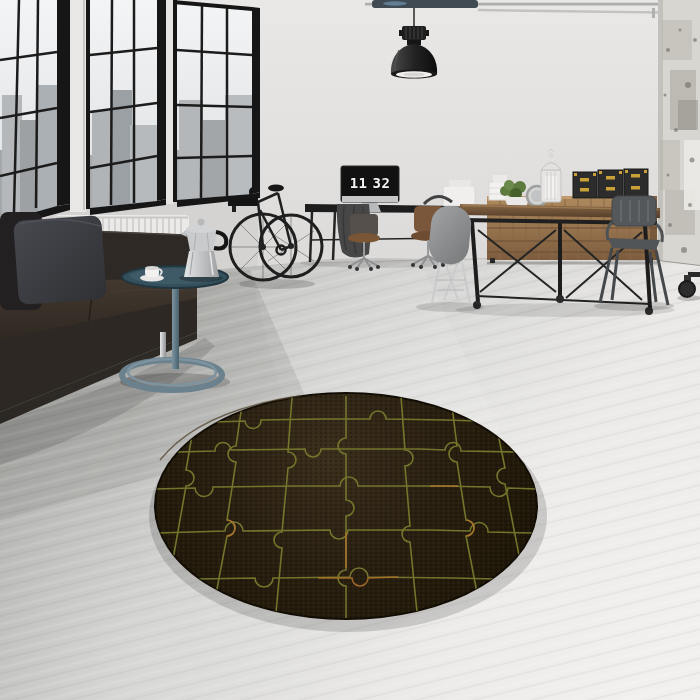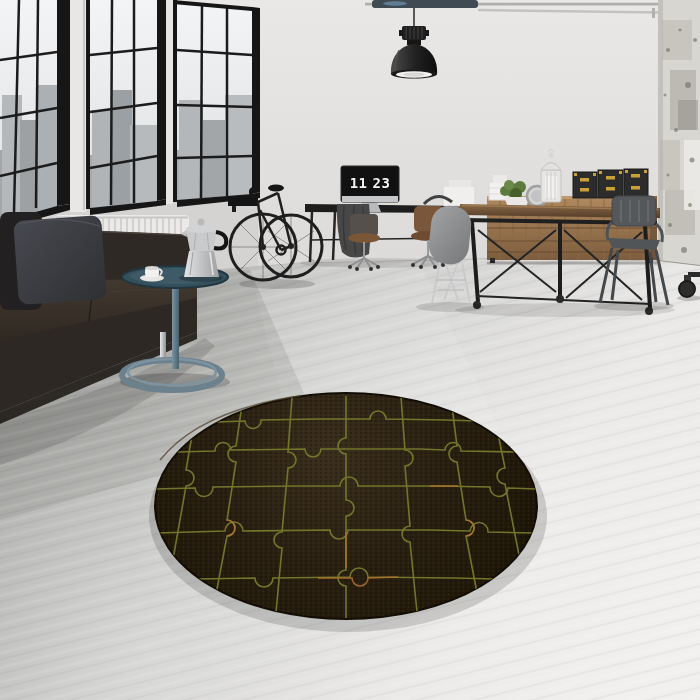--- a/index.html
+++ b/index.html
@@ -551,15 +551,15 @@
     <path d="M414,44 C396,46 390,62 391,74 L437,74 C438,62 432,46 414,44 Z" fill="url(#lampGrad)"></path>
     <ellipse cx="414" cy="74" rx="23" ry="4.5" fill="#1a1a1a"></ellipse>
     <ellipse cx="414" cy="74.5" rx="18" ry="3.2" fill="#f2f1ef"></ellipse>
     <ellipse cx="414" cy="74.5" rx="11" ry="2" fill="#d8d7d5"></ellipse>
     <path d="M399,50 Q395,60 395,70" stroke="#555555" stroke-width="1.5" fill="none" opacity="0.8"></path>
   </g>
 </svg>
 
 <div class="clock">
   <span>11</span>
-      <span>23</span>
+      <span>32</span>
 </div>
 </div>
 
 </body></html>

